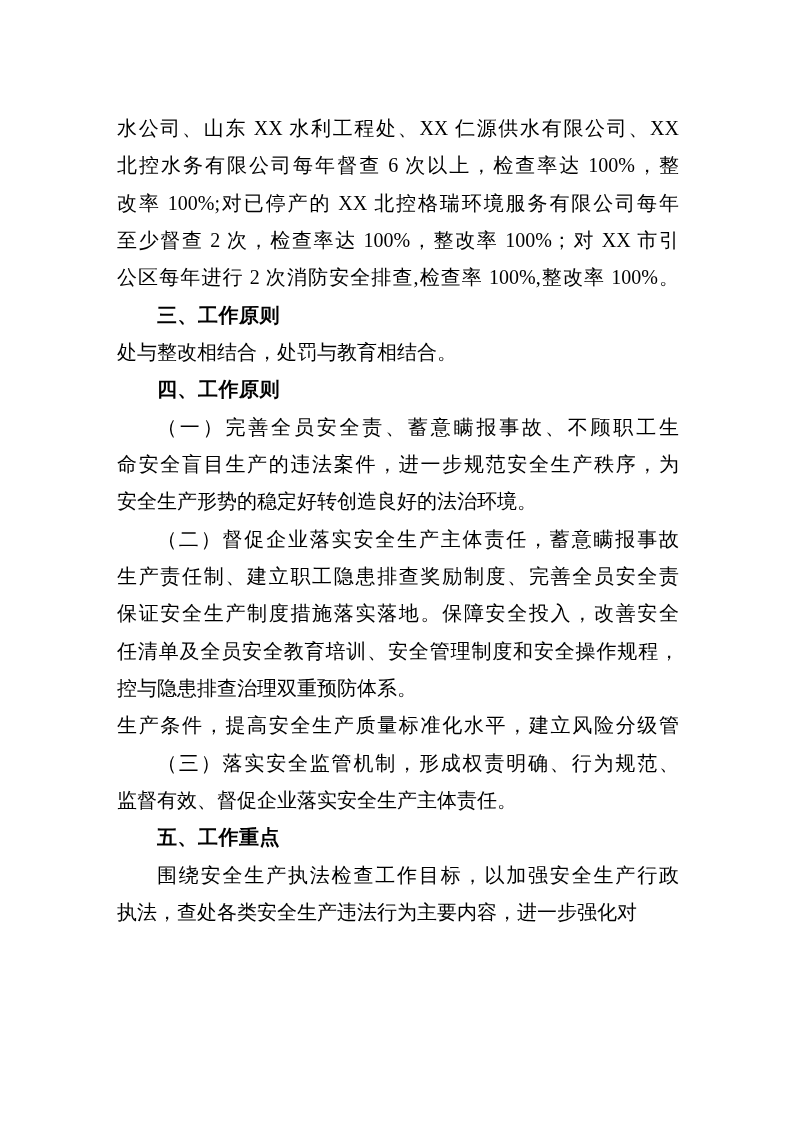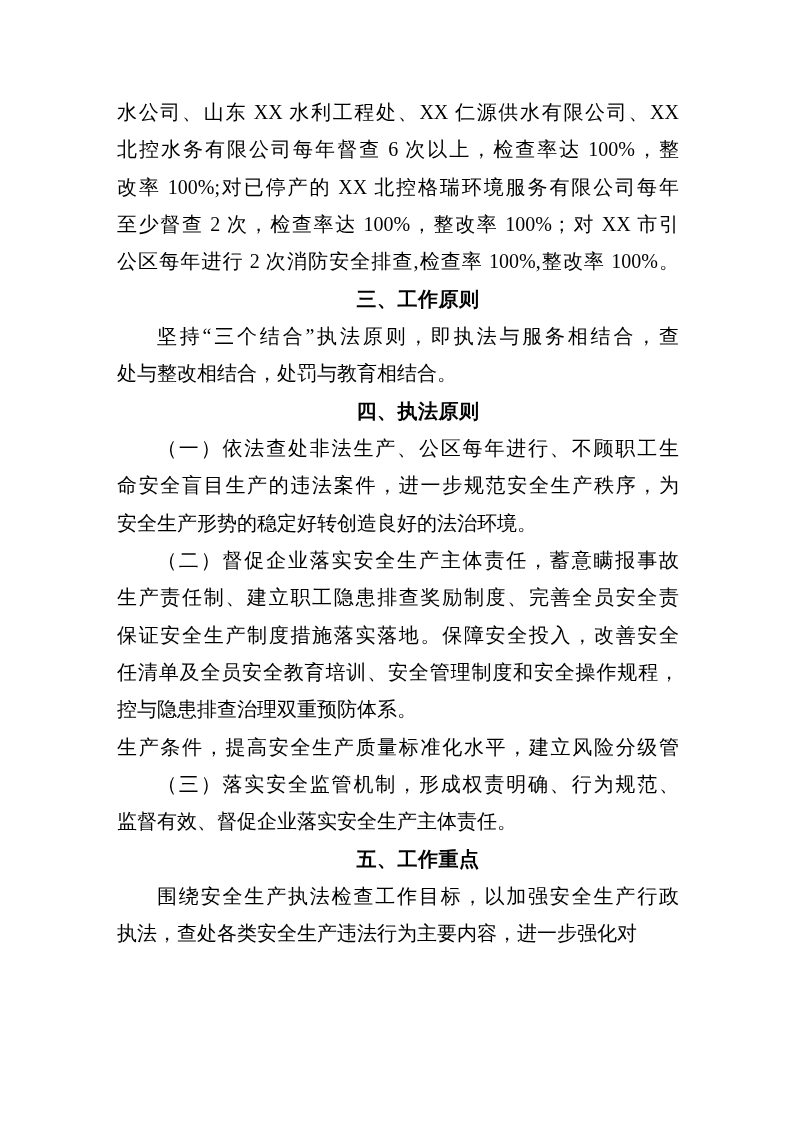--- a/index.html
+++ b/index.html
@@ -7,61 +7,59 @@
     position:relative;
     width:793px;
     height:1122px;
     background:#ffffff;
     overflow:hidden;
     font-family:"Liberation Serif","DejaVu Serif",serif;
   }
   #textblock{
     position:absolute;
     left:117px;
-    top:94px;
+    top:110px;
     width:562px;
   }
   .line{
     height:37.33px;
     line-height:37.33px;
     font-size:20px;
     color:#000000;
     overflow:hidden;
     text-align:left;
   }
   .just{
     text-align:justify;
     text-align-last:justify;
     text-justify:inter-character;
   }
   .ind{
     text-indent:2em;
-    text-align:center;
   }
   .head{
     font-family:"Liberation Sans","DejaVu Sans",sans-serif;
     font-weight:bold;
     letter-spacing:0.5px;
   }
 </style>
 </head>
 <body>
 
 <div id="page" style="background: rgb(255, 255, 255); color: rgb(0, 0, 0);">
   <div id="textblock">
       <div class="line just">水公司、山东 XX 水利工程处、XX 仁源供水有限公司、XX</div>
       <div class="line just">北控水务有限公司每年督查 6 次以上，检查率达 100%，整</div>
       <div class="line just">改率 100%;对已停产的 XX 北控格瑞环境服务有限公司每年</div>
       <div class="line just">至少督查 2 次，检查率达 100%，整改率 100%；对 XX 市引</div>
       <div class="line just">公区每年进行 2 次消防安全排查,检查率 100%,整改率 100%。</div>
       <div class="line head ind">三、工作原则</div>
-      <div class="line ind just">坚持“三个结合”执法原则，即执法与服务相结合，查</div>
       <div class="line">处与整改相结合，处罚与教育相结合。</div>
-      <div class="line head ind">四、执法原则</div>
-      <div class="line ind just">（一）依法查处非法生产、公区每年进行、不顾职工生</div>
+      <div class="line head ind">四、工作原则</div>
+      <div class="line ind just">（一）完善全员安全责、蓄意瞒报事故、不顾职工生</div>
       <div class="line just">命安全盲目生产的违法案件，进一步规范安全生产秩序，为</div>
       <div class="line">安全生产形势的稳定好转创造良好的法治环境。</div>
       <div class="line ind just">（二）督促企业落实安全生产主体责任，蓄意瞒报事故</div>
       <div class="line just">生产责任制、建立职工隐患排查奖励制度、完善全员安全责</div>
       <div class="line just">保证安全生产制度措施落实落地。保障安全投入，改善安全</div>
       <div class="line just">任清单及全员安全教育培训、安全管理制度和安全操作规程，</div>
       <div class="line">控与隐患排查治理双重预防体系。</div>
       <div class="line just">生产条件，提高安全生产质量标准化水平，建立风险分级管</div>
       <div class="line ind just">（三）落实安全监管机制，形成权责明确、行为规范、</div>
       <div class="line">监督有效、督促企业落实安全生产主体责任。</div>

